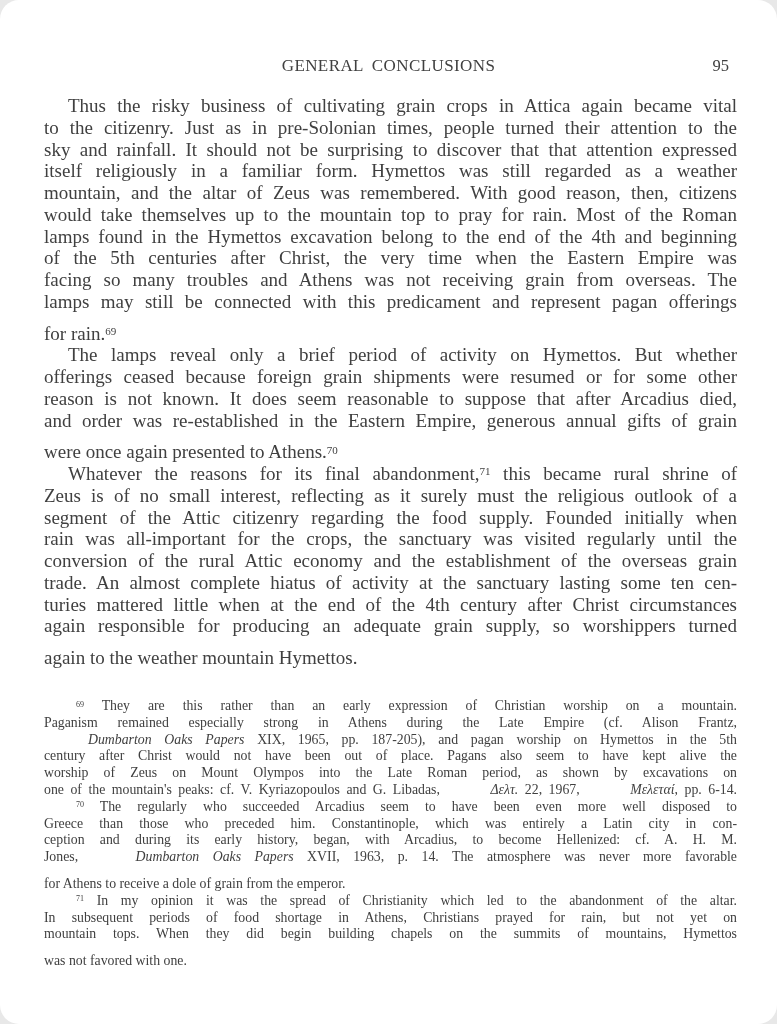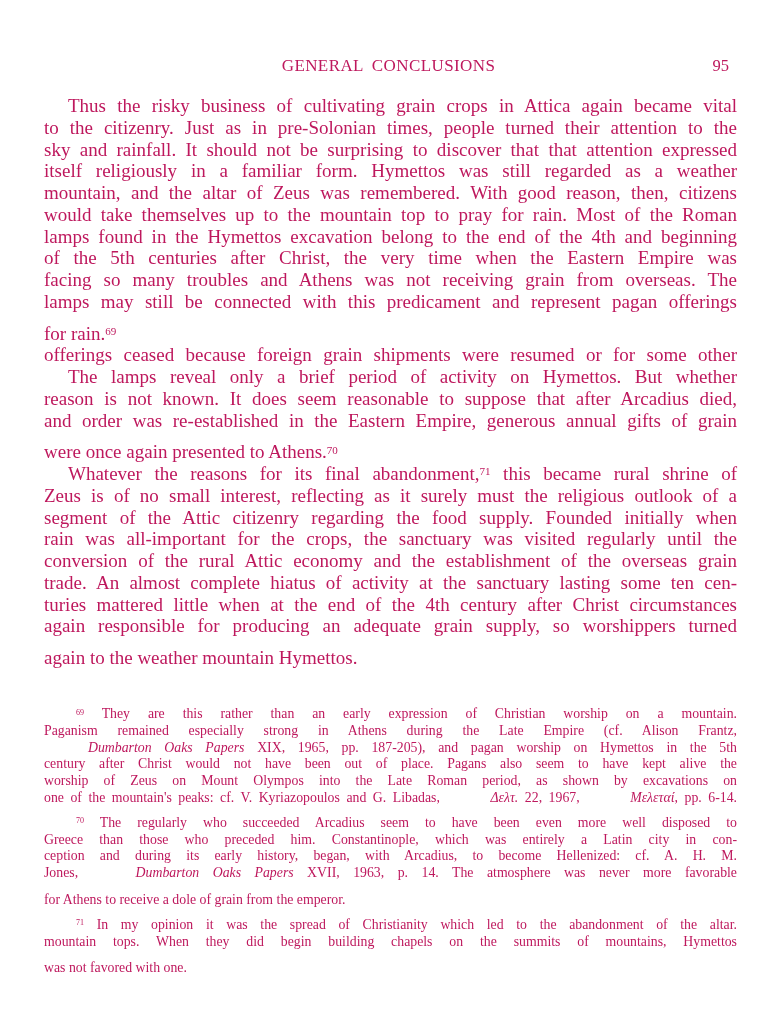--- a/index.html
+++ b/index.html
@@ -1,23 +1,24 @@
 <!DOCTYPE html>
 <html><head>
 <meta charset="utf-8">
 <style>
   html,body{margin:0;padding:0;background:#e8e8e8;}
   .page{
     position:relative;
     width:777px;height:1024px;
     background:#ffffff;
-    color:#be185d;
+    color:#404040;
     font-family:"Liberation Serif","DejaVu Serif",serif;
     overflow:hidden;
     margin:0 auto;
+    border-radius:19px;
   }
   .header-title{
     position:absolute;top:56px;left:0;width:777px;
     text-align:center;
     font-size:17px;letter-spacing:0.4px;word-spacing:4px;
     line-height:20px;
   }
   .page-number{
     position:absolute;top:56px;right:48px;
     font-size:16.5px;line-height:20px;
@@ -30,21 +31,21 @@
     position:absolute;top:698px;left:44px;width:693px;
     font-size:13.8px;line-height:16.8px;
   }
   .line{
     text-align:justify;
     text-align-last:justify;
     white-space:normal;
   }
   .line.last{text-align-last:left;margin-top:10px;}
   .body-text .line.first{padding-left:24px;}
-  .footnotes .line.first{padding-left:32px;margin-top:8px;}
+  .footnotes .line.first{padding-left:32px;}
   .it{font-style:italic;margin-left:44px;}
   sup{
     font-size:58%;
     line-height:0;
     position:relative;
     top:-0.42em;
     vertical-align:baseline;
   }
 </style>
 </head>
@@ -62,22 +63,22 @@
         <div class="line"><span>itself religiously in a familiar form.  Hymettos was still regarded as a weather</span></div>
         <div class="line"><span>mountain, and the altar of Zeus was remembered.  With good reason, then, citizens</span></div>
         <div class="line"><span>would take themselves up to the mountain top to pray for rain.  Most of the Roman</span></div>
         <div class="line"><span>lamps found in the Hymettos excavation belong to the end of the 4th and beginning</span></div>
         <div class="line"><span>of the 5th centuries after Christ, the very time when the Eastern Empire was</span></div>
         <div class="line"><span>facing so many troubles and Athens was not receiving grain from overseas.  The</span></div>
         <div class="line"><span>lamps may still be connected with this predicament and represent pagan offerings</span></div>
         <div class="line last"><span>for rain.</span><sup>69</sup></div>
       </div>
       <div>
+        <div class="line first"><span>The lamps reveal only a brief period of activity on Hymettos.  But whether</span></div>
         <div class="line"><span>offerings ceased because foreign grain shipments were resumed or for some other</span></div>
-        <div class="line first"><span>The lamps reveal only a brief period of activity on Hymettos.  But whether</span></div>
         <div class="line"><span>reason is not known.  It does seem reasonable to suppose that after Arcadius died,</span></div>
         <div class="line"><span>and order was re-established in the Eastern Empire, generous annual gifts of grain</span></div>
         <div class="line last"><span>were once again presented to Athens.</span><sup>70</sup></div>
       </div>
       <div>
         <div class="line first"><span>Whatever the reasons for its final abandonment,</span><sup>71</sup><span> this became rural shrine of</span></div>
         <div class="line"><span>Zeus is of no small interest, reflecting as it surely must the religious outlook of a</span></div>
         <div class="line"><span>segment of the Attic citizenry regarding the food supply. Founded initially when</span></div>
         <div class="line"><span>rain was all-important for the crops, the sanctuary was visited regularly until the</span></div>
         <div class="line"><span>conversion of the rural Attic economy and the establishment of the overseas grain</span></div>
@@ -99,17 +100,18 @@
       </div>
       <div>
         <div class="line first"><sup>70</sup><span> The regularly who succeeded Arcadius seem to have been even more well disposed to</span></div>
         <div class="line"><span>Greece than those who preceded him.  Constantinople, which was entirely a Latin city in con-</span></div>
         <div class="line"><span>ception and during its early history, began, with Arcadius, to become Hellenized: cf. A. H. M.</span></div>
         <div class="line"><span>Jones, </span><span class="it">Dumbarton Oaks Papers</span><span> XVII, 1963, p. 14.  The atmosphere was never more favorable</span></div>
         <div class="line last"><span>for Athens to receive a dole of grain from the emperor.</span></div>
       </div>
       <div>
         <div class="line first"><sup>71</sup><span> In my opinion it was the spread of Christianity which led to the abandonment of the altar.</span></div>
+        <div class="line"><span>In subsequent periods of food shortage in Athens, Christians prayed for rain, but not yet on</span></div>
         <div class="line"><span>mountain tops.  When they did begin building chapels on the summits of mountains, Hymettos</span></div>
         <div class="line last"><span>was not favored with one.</span></div>
       </div>
     </div>
 </div>
 
 </body></html>

